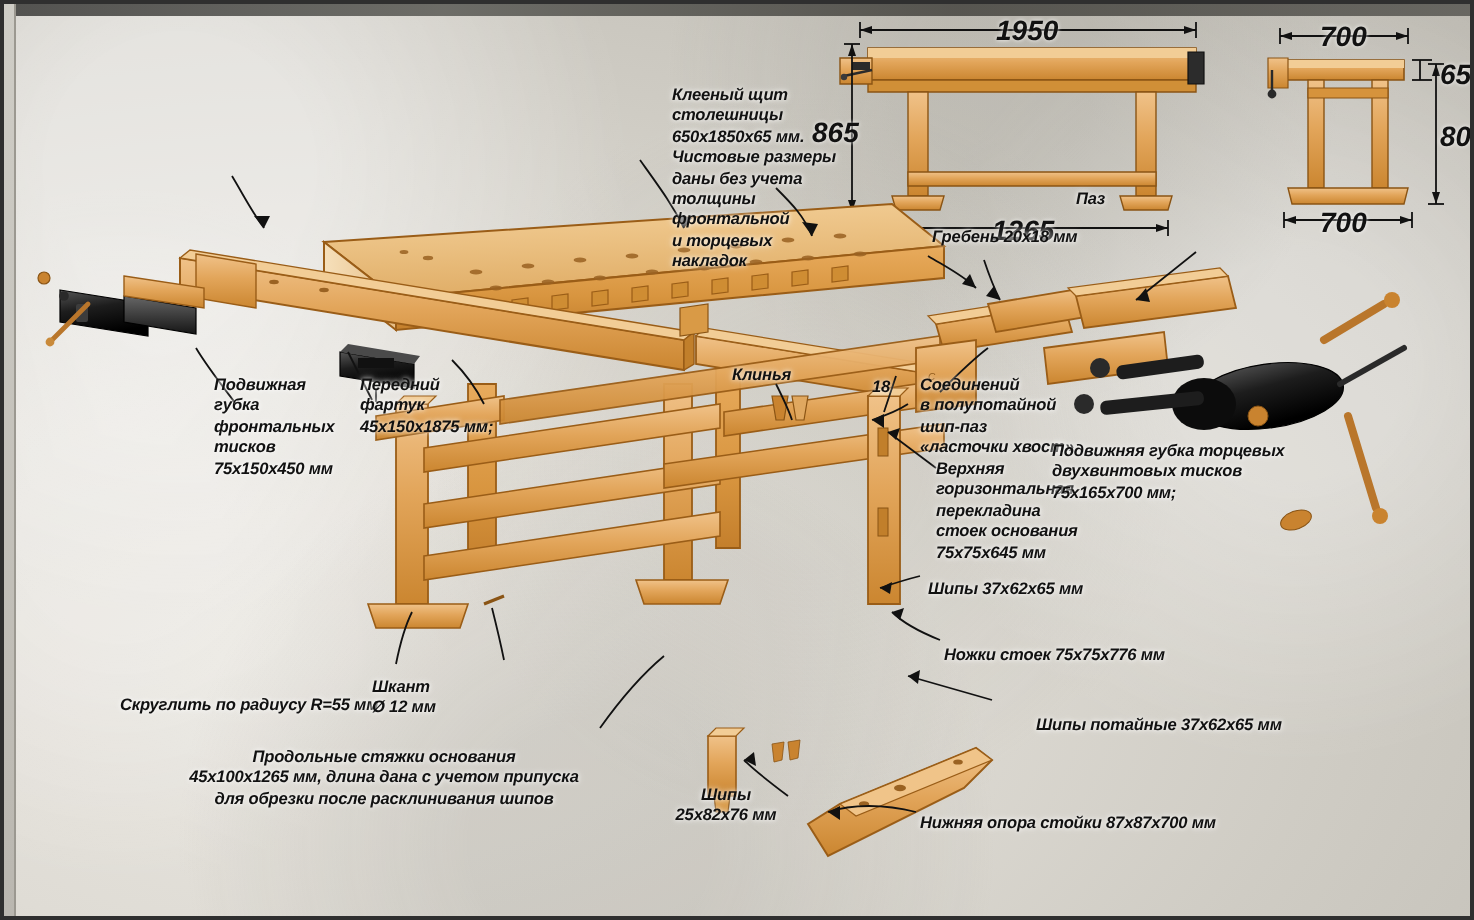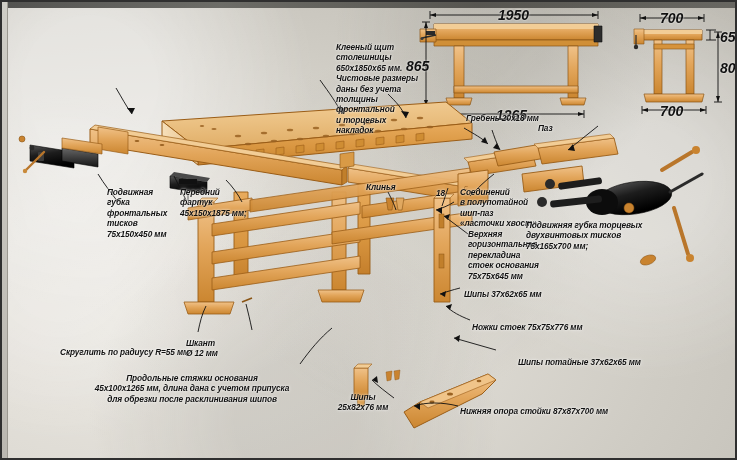--- a/index.html
+++ b/index.html
@@ -411,21 +411,21 @@
 75x150x450 мм</div>
 
   <div class="lbl" style="left:178px;top:185px;width:96px;">Передний
 фартук
 45x150x1875 мм;</div>
 
   <div class="lbl" style="left:364px;top:180px;">Клинья</div>
 
   <div class="lbl" style="left:428px;top:111px;margin-left:36px;">Гребень 20x18 мм</div>
 
-  <div class="lbl" style="left:536px;top:121px;">Паз</div>
+  <div class="lbl" style="left:536px;top:92px;">Паз</div>
 
 
   <div class="lbl" style="left:434px;top:186px;">18</div>
 
   <div class="lbl" style="left:458px;top:185px;width:92px;">Соединений
 в полупотайной
 шип-паз
 «ласточки хвост»</div>
 
   <div class="lbl" style="left:466px;top:227px;width:92px;">Верхняя

